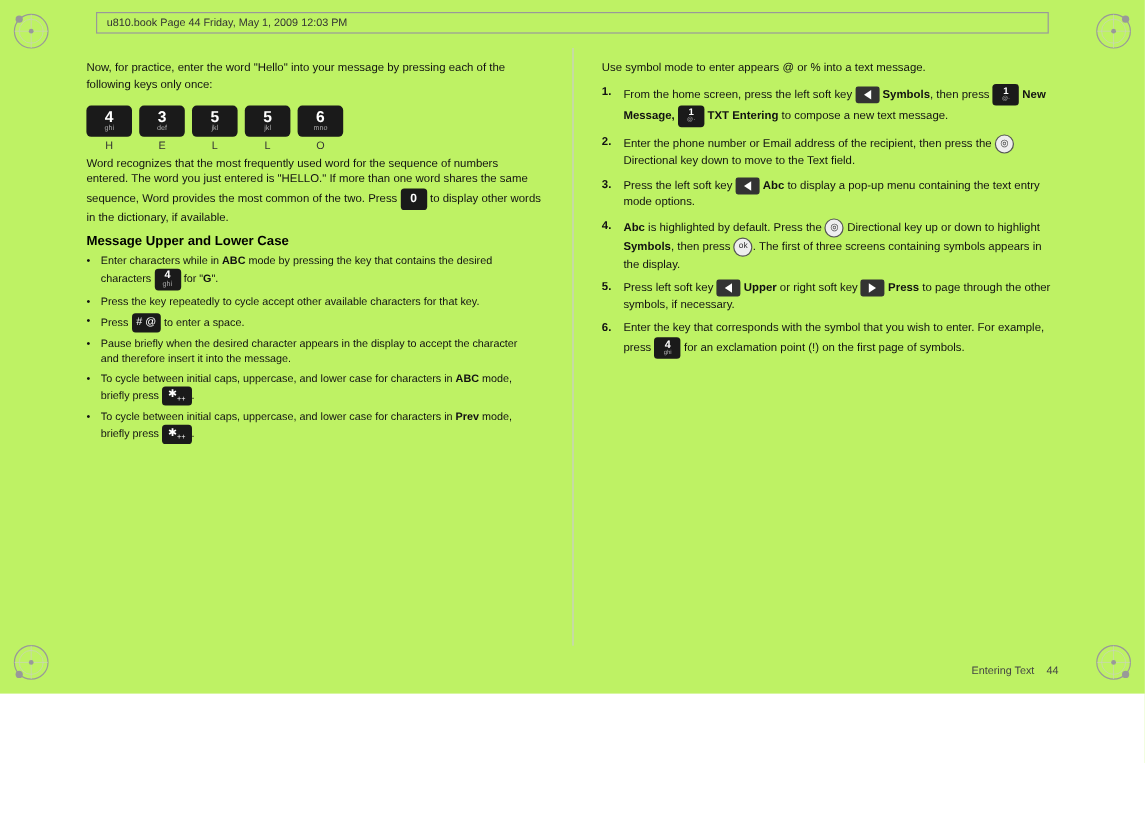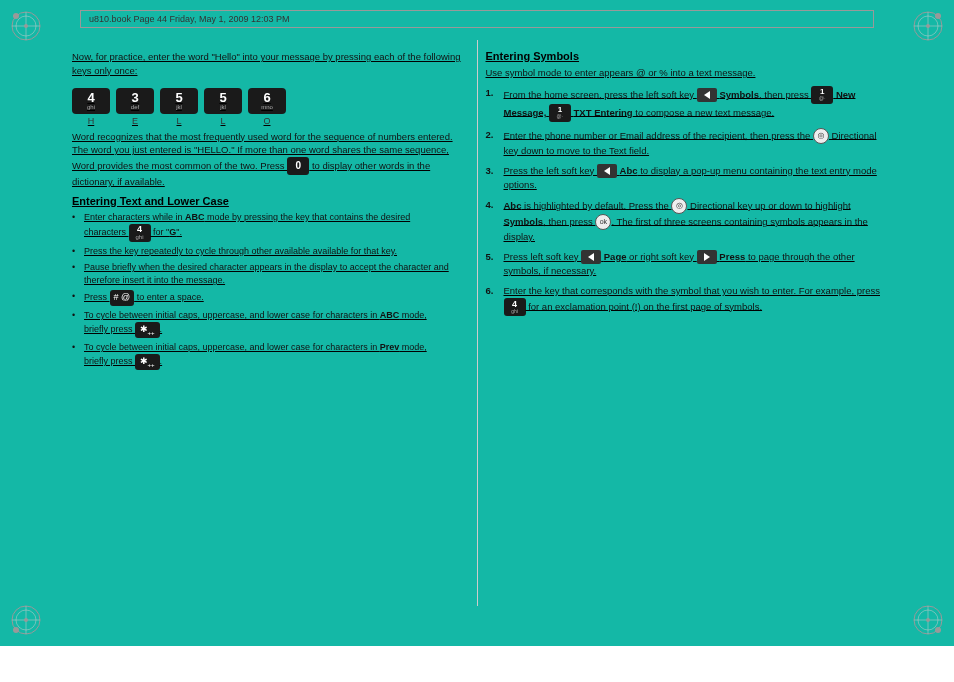--- a/index.html
+++ b/index.html
@@ -10,22 +10,22 @@
       background: #ffffff;
       font-family: 'Times New Roman', Times, serif;
       font-size: 11px;
       color: #000;
       overflow: hidden;
       position: relative;
     }
 
     .page-container {
       width: 954px;
-      height: 646px;
-      background: #14b8a6;
+      height: 578px;
+      background: #bef264;
       position: relative;
     }
 
     
     .corner-decor {
       position: absolute;
       width: 36px;
       height: 36px;
     }
     .corner-decor svg {
@@ -55,22 +55,21 @@
     }
 
     
     .content-area {
       position: absolute;
       top: 40px;
       left: 72px;
       right: 72px;
       bottom: 40px;
       display: flex;
-      gap: 8px;
-      text-decoration: underline;
+      gap: 24px;
     }
 
     
     .left-col {
       flex: 1;
       padding-top: 10px;
     }
 
     
     .right-col {
@@ -428,63 +427,62 @@
       </div>
 
       <p class="body-text">
         Word recognizes that the most frequently used word for the sequence of numbers entered. The word you just entered is "HELLO." If more than one word shares the same sequence, Word provides the most common of the two. Press
         <span class="inline-key">
           <span style="font-size:10px;font-weight:bold;color:#fff;">0</span>
         </span>
         to display other words in the dictionary, if available.
       </p>
 
-      <p class="section-title">Entering Text and Lower Case</p>
+      <p class="section-title">Message Upper and Lower Case</p>
 
       <ul class="bullet-list">
         <li>
           Enter characters while in <span class="bold-text">ABC</span> mode by pressing the key that contains the desired characters
           <span class="inline-key">
               <span style="font-size:9px;font-weight:bold;color:#fff;">4</span>
               <span style="font-size:6px;color:#aaa;">ghi</span>
             </span>
           for "<span class="bold-text">G</span>".
         </li>
         <li>
-          Press the key repeatedly to cycle through other available available for that key.
-        </li>
-        <li>
-          Pause briefly when the desired character appears in the display to accept the character and therefore insert it into the message.
+          Press the key repeatedly to cycle accept other available characters for that key.
         </li>
         <li>
           Press
           <span class="star-key">
               <span style="font-size:9px;color:#fff;"># @</span>
             </span>
           to enter a space.
+        </li>
+        <li>
+          Pause briefly when the desired character appears in the display to accept the character and therefore insert it into the message.
         </li>
         <li>
           To cycle between initial caps, uppercase, and lower case for characters in <span class="bold-text">ABC</span> mode, briefly press
           <span class="shift-key">
             <span style="font-size:9px;color:#fff;">✱<sub style="font-size:6px;">++</sub></span>
           </span>.
         </li>
         <li>
           To cycle between initial caps, uppercase, and lower case for characters in <span class="bold-text">Prev</span> mode, briefly press
           <span class="shift-key">
             <span style="font-size:9px;color:#fff;">✱<sub style="font-size:6px;">++</sub></span>
           </span>.
         </li>
       </ul>
     </div>
 
     <div class="col-divider"></div>
 
     <div class="right-col">
-      <p class="section-title">Entering Symbols</p>
       <p class="body-text">
         Use symbol mode to enter appears @ or % into a text message.
       </p>
 
       <ol class="numbered-list">
         <li>
           <span class="num">1.</span>
           From the home screen, press the left soft key
           <span class="softkey-icon">
               <span class="left-arrow"></span>
@@ -526,35 +524,40 @@
           <span class="ok-key" style="font-size:7px;font-family:Arial;">ok</span>.
           The first of three screens containing symbols appears in the display.
         </li>
 
         <li>
           <span class="num">5.</span>
           Press left soft key
           <span class="softkey-icon">
               <span class="left-arrow"></span>
             </span>
-          <span class="bold-text">Page</span> or right soft key
+          <span class="bold-text">Upper</span> or right soft key
           <span class="softkey-icon">
               <span class="right-arrow"></span>
             </span>
           <span class="bold-text">Press</span> to page through the other symbols, if necessary.
         </li>
 
         <li>
           <span class="num">6.</span>
           Enter the key that corresponds with the symbol that you wish to enter. For example, press
           <span class="inline-key">
               <span style="font-size:9px;font-weight:bold;color:#fff;">4</span>
               <span style="font-size:5px;color:#aaa;">ghi</span>
             </span>
           for an exclamation point (!) on the first page of symbols.
         </li>
       </ol>
     </div>
 
   </div>
 
+  <div class="page-footer">
+    <span>Entering Text</span>
+    &nbsp;&nbsp;&nbsp;&nbsp;
+    <span>44</span>
+  </div>
 
 </div>
 
 </body></html>

